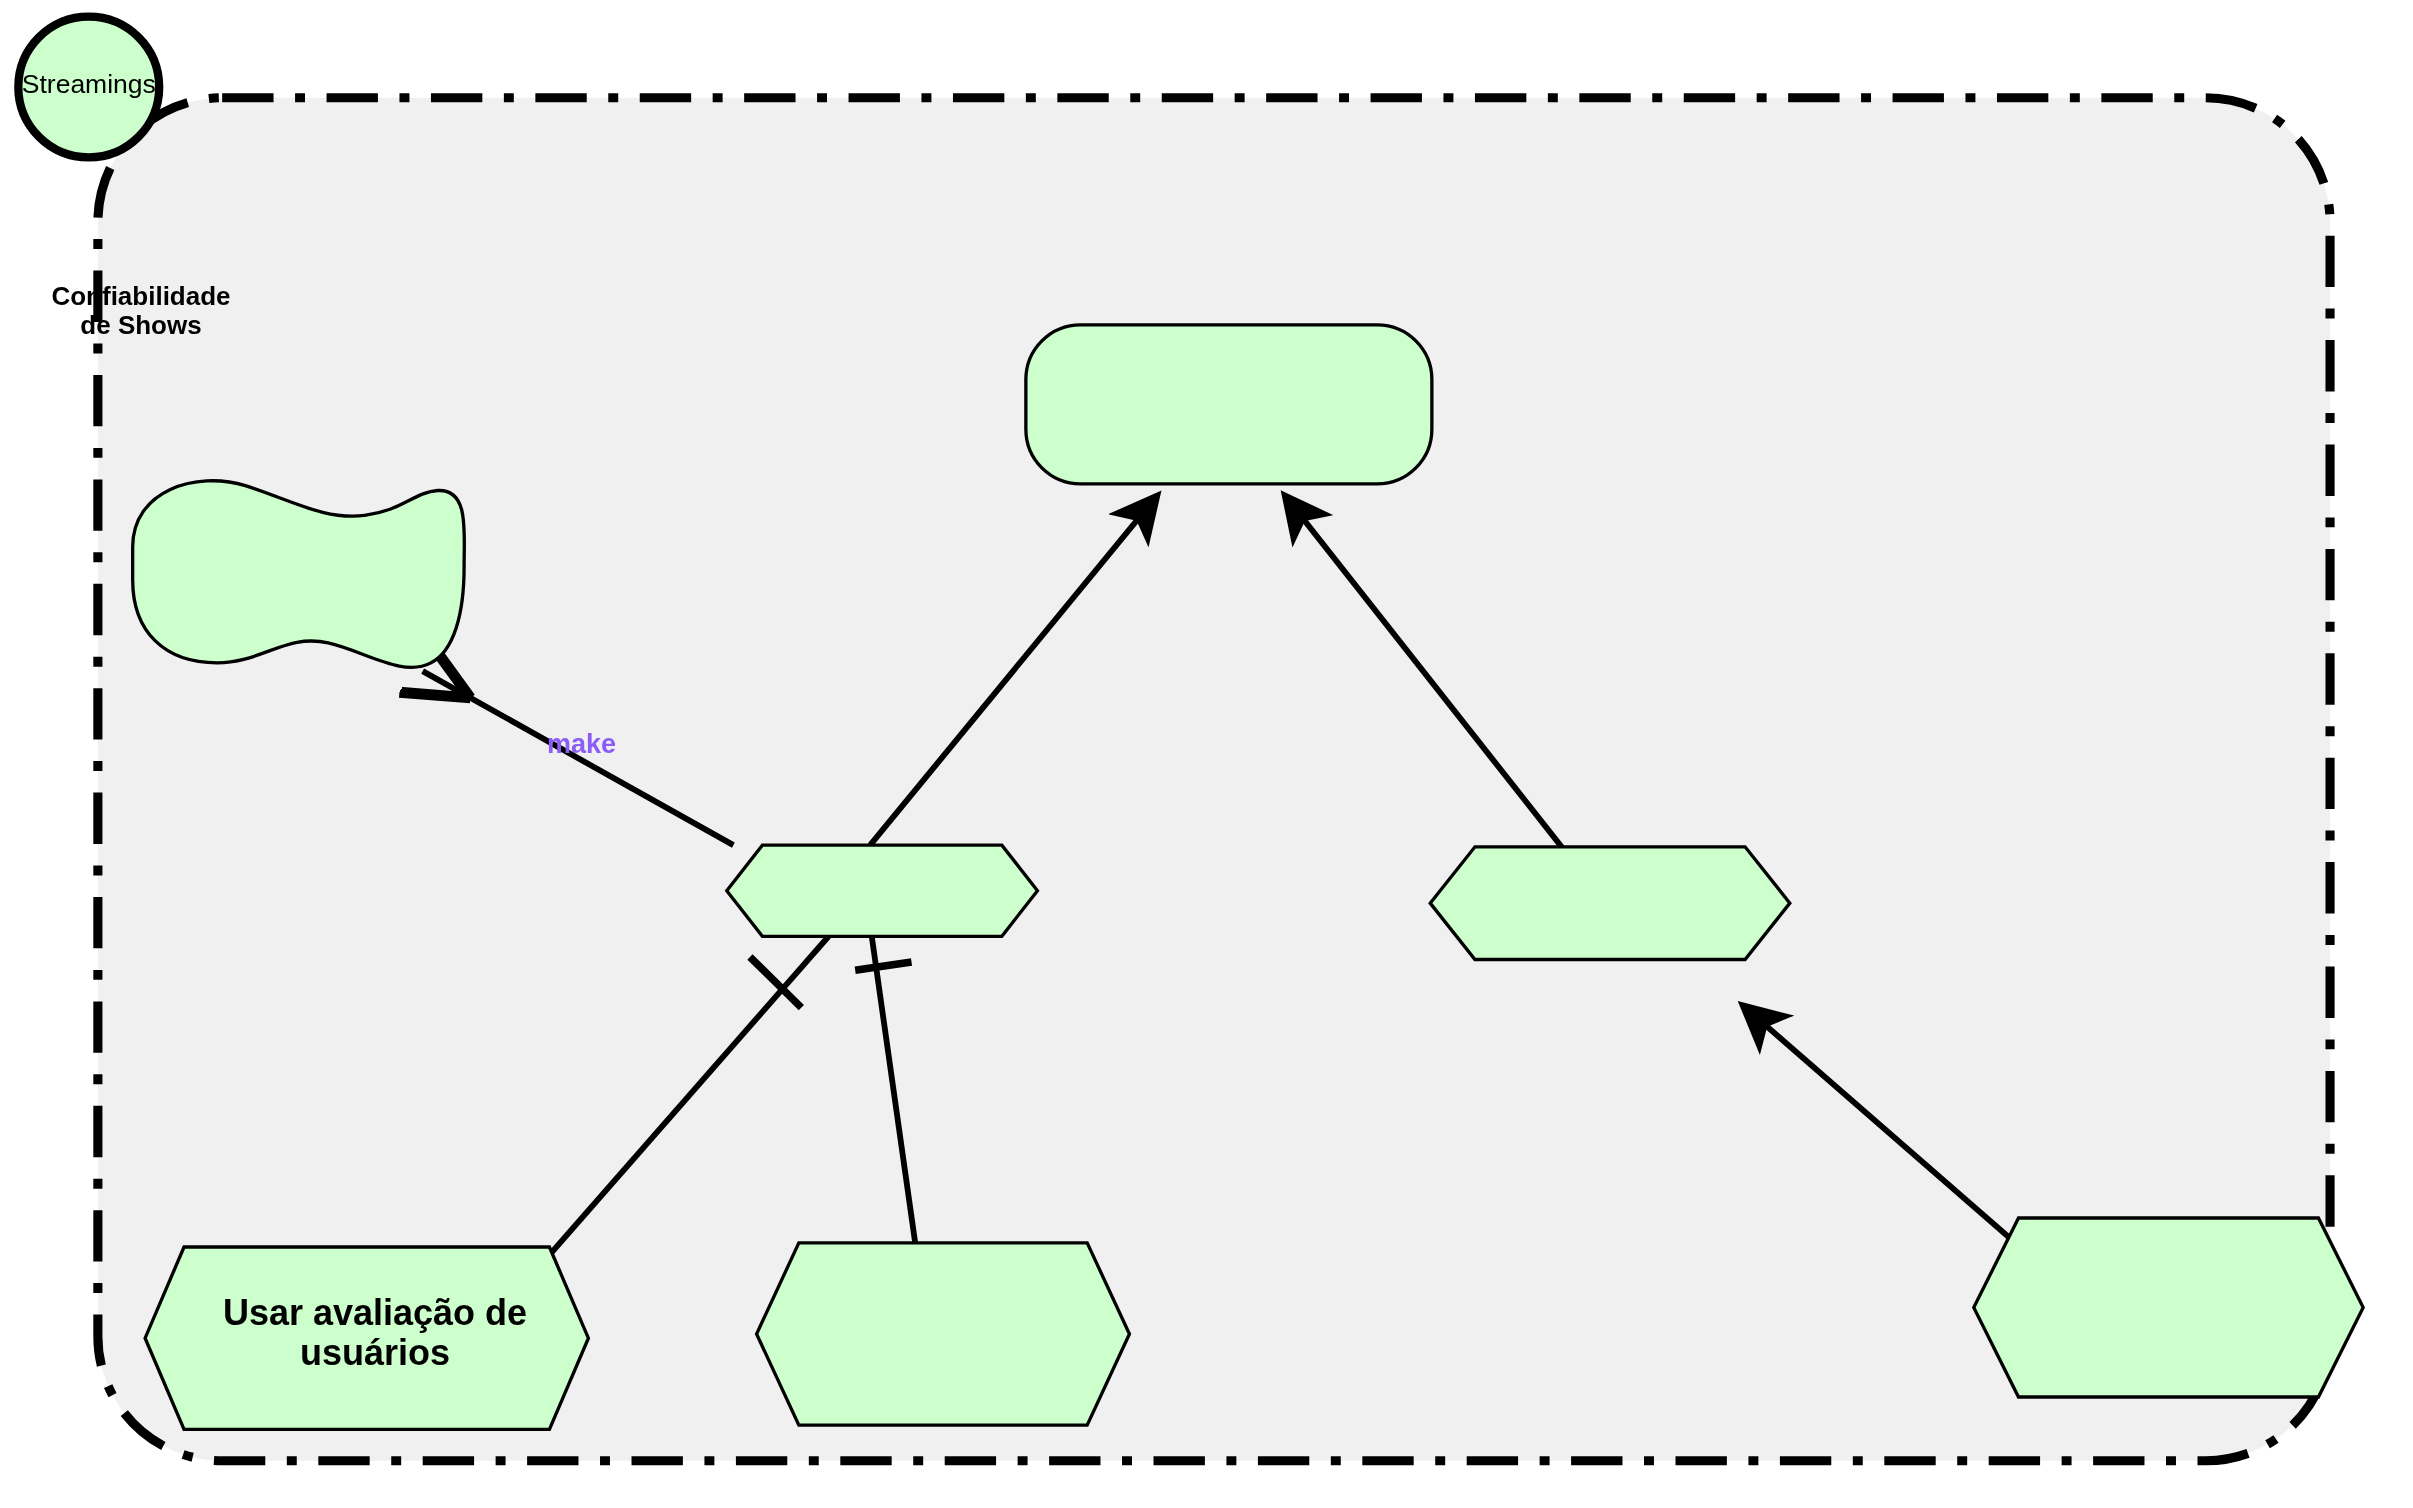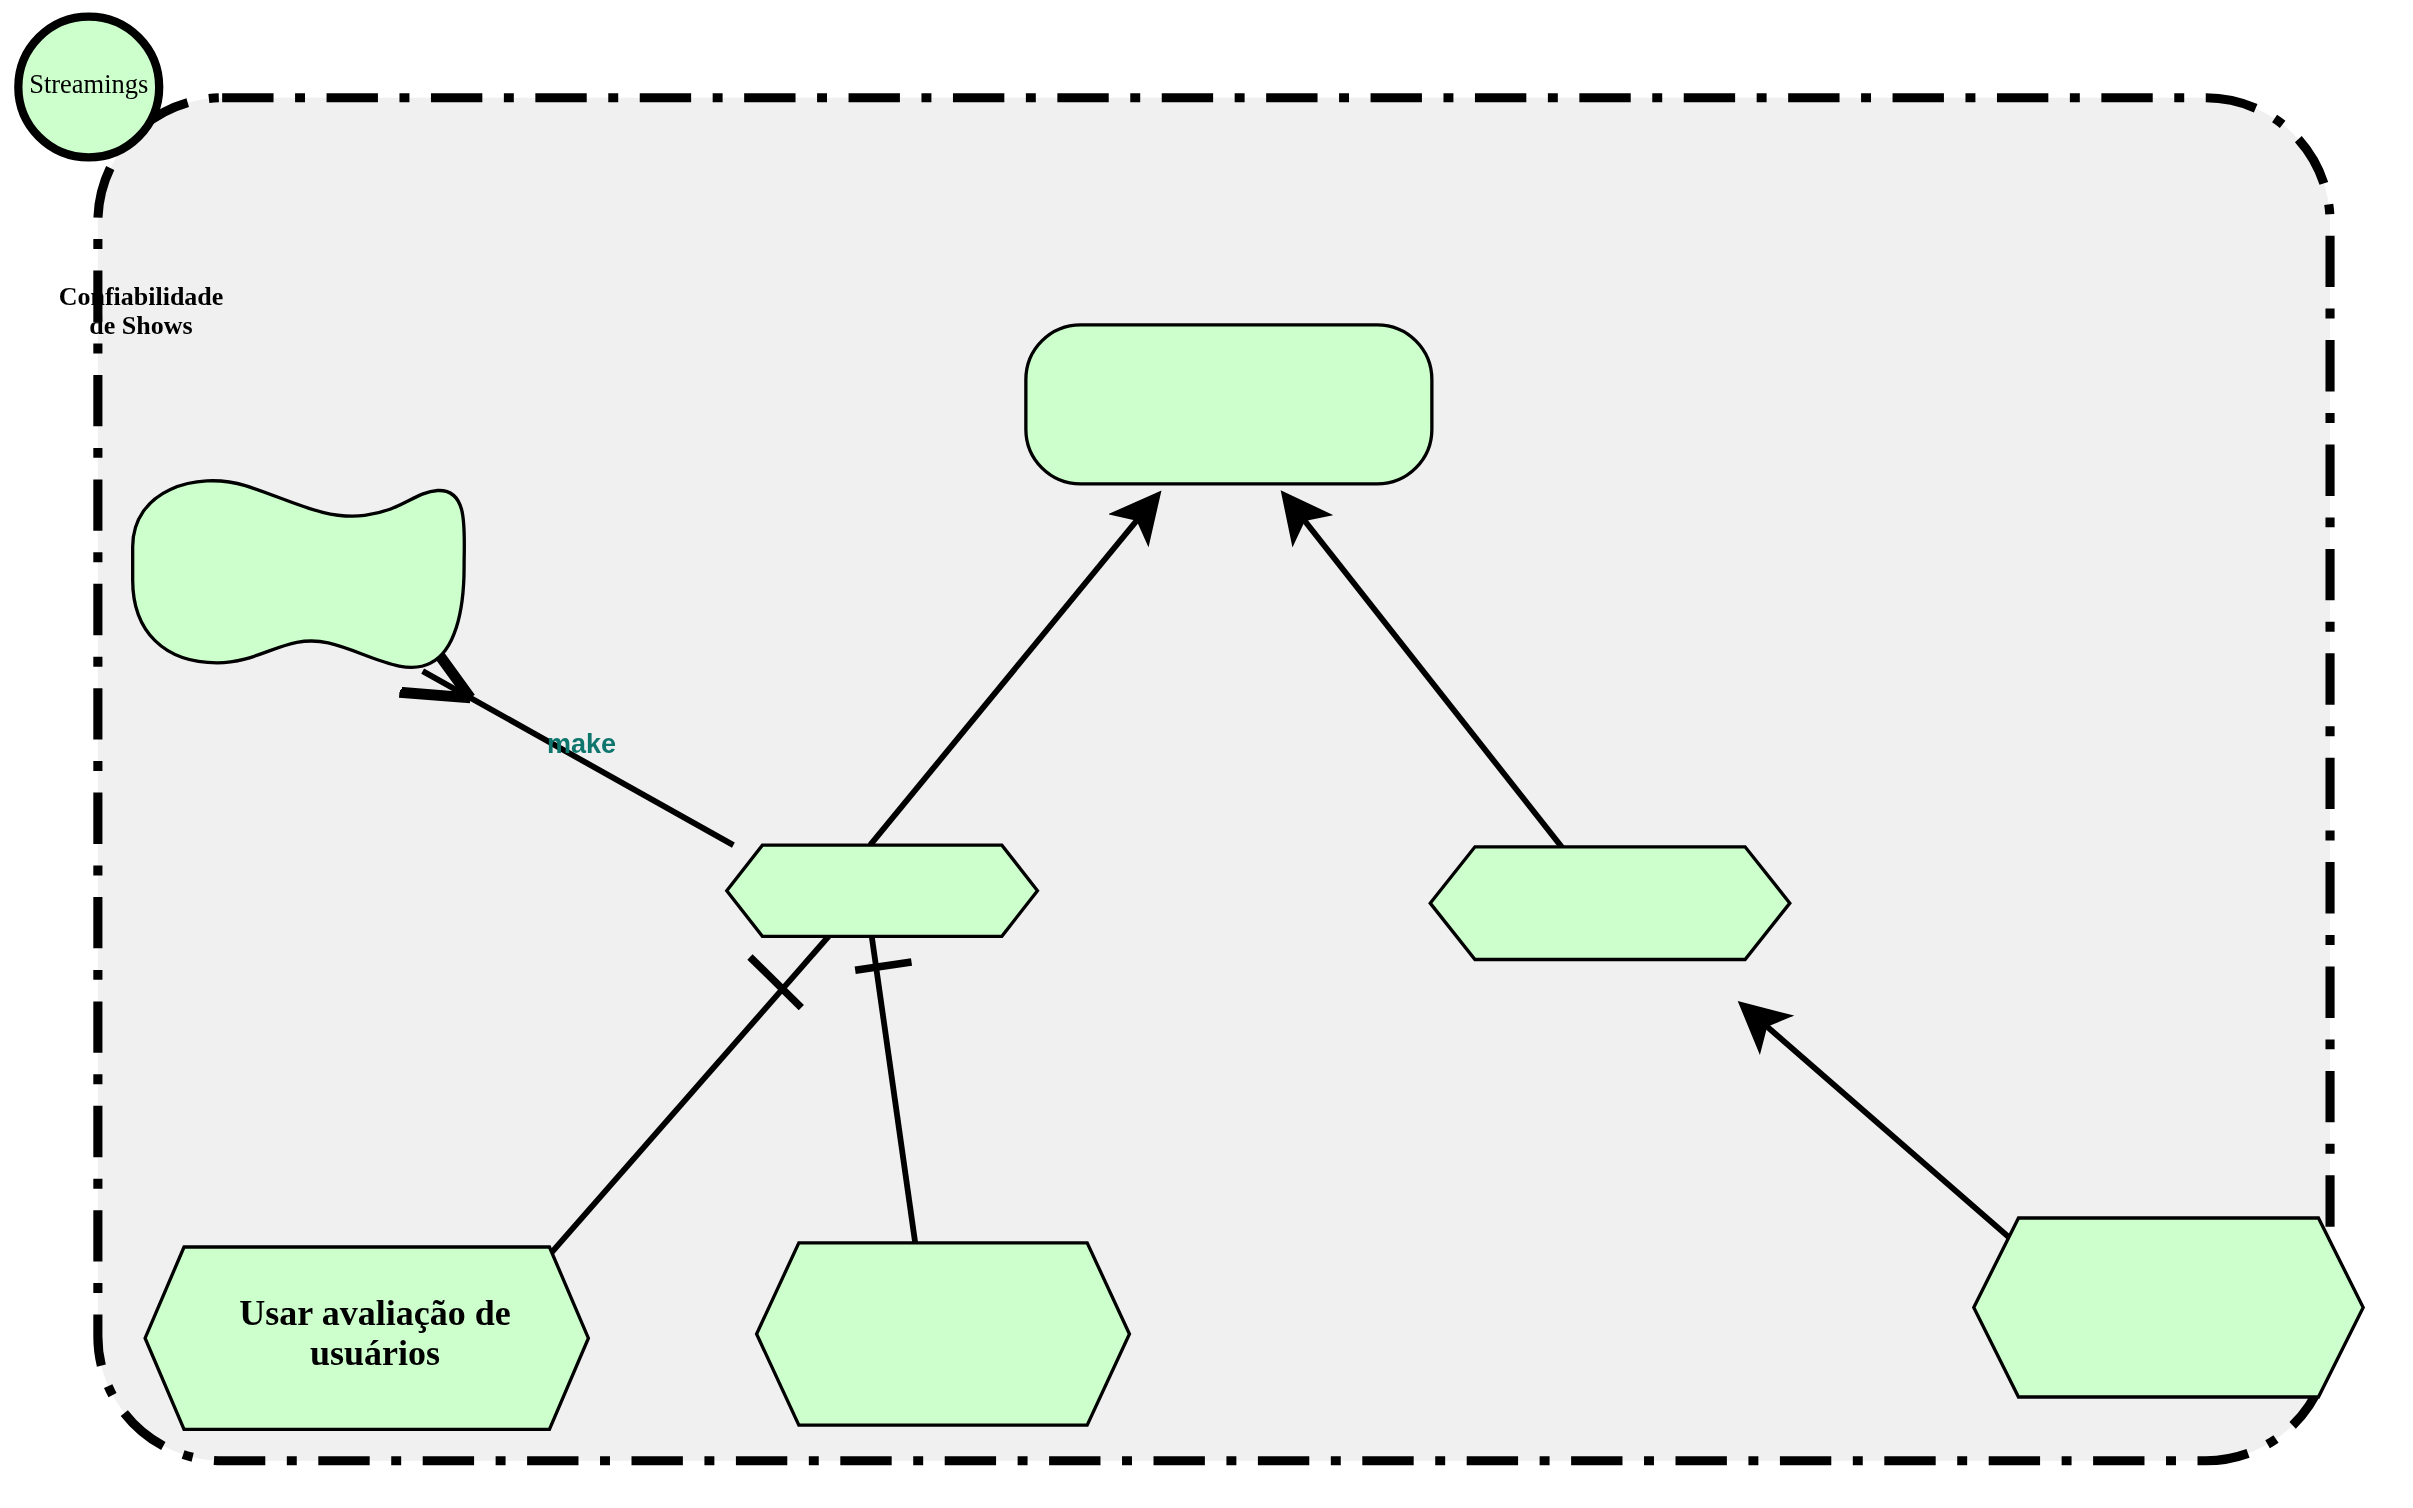--- a/index.html
+++ b/index.html
@@ -21,37 +21,37 @@
   #diagram-svg {
     position: absolute;
     left: 0;
     top: 0;
     width: 2413px;
     height: 1508px;
   }
   .node-label {
     position: absolute;
     text-align: center;
-    font-family: Liberation Serif, serif;
+    font-family: Liberation Sans, sans-serif;
     color: #000000;
     pointer-events: none;
     white-space: pre;
     line-height: 1.12;
   }
   .bold-label {
     font-weight: bold;
   }
   .actor-label {
     font-weight: normal;
   }
   .link-label {
     position: absolute;
     font-family: "Liberation Sans", sans-serif;
     font-weight: bold;
-    color: #0f766e;
+    color: #8b5cf6;
     white-space: pre;
   }
 </style>
 </head>
 <body>
 
 <div id="canvas">
 
   <svg id="diagram-svg" viewBox="0 0 2912 1820">
     <defs>

